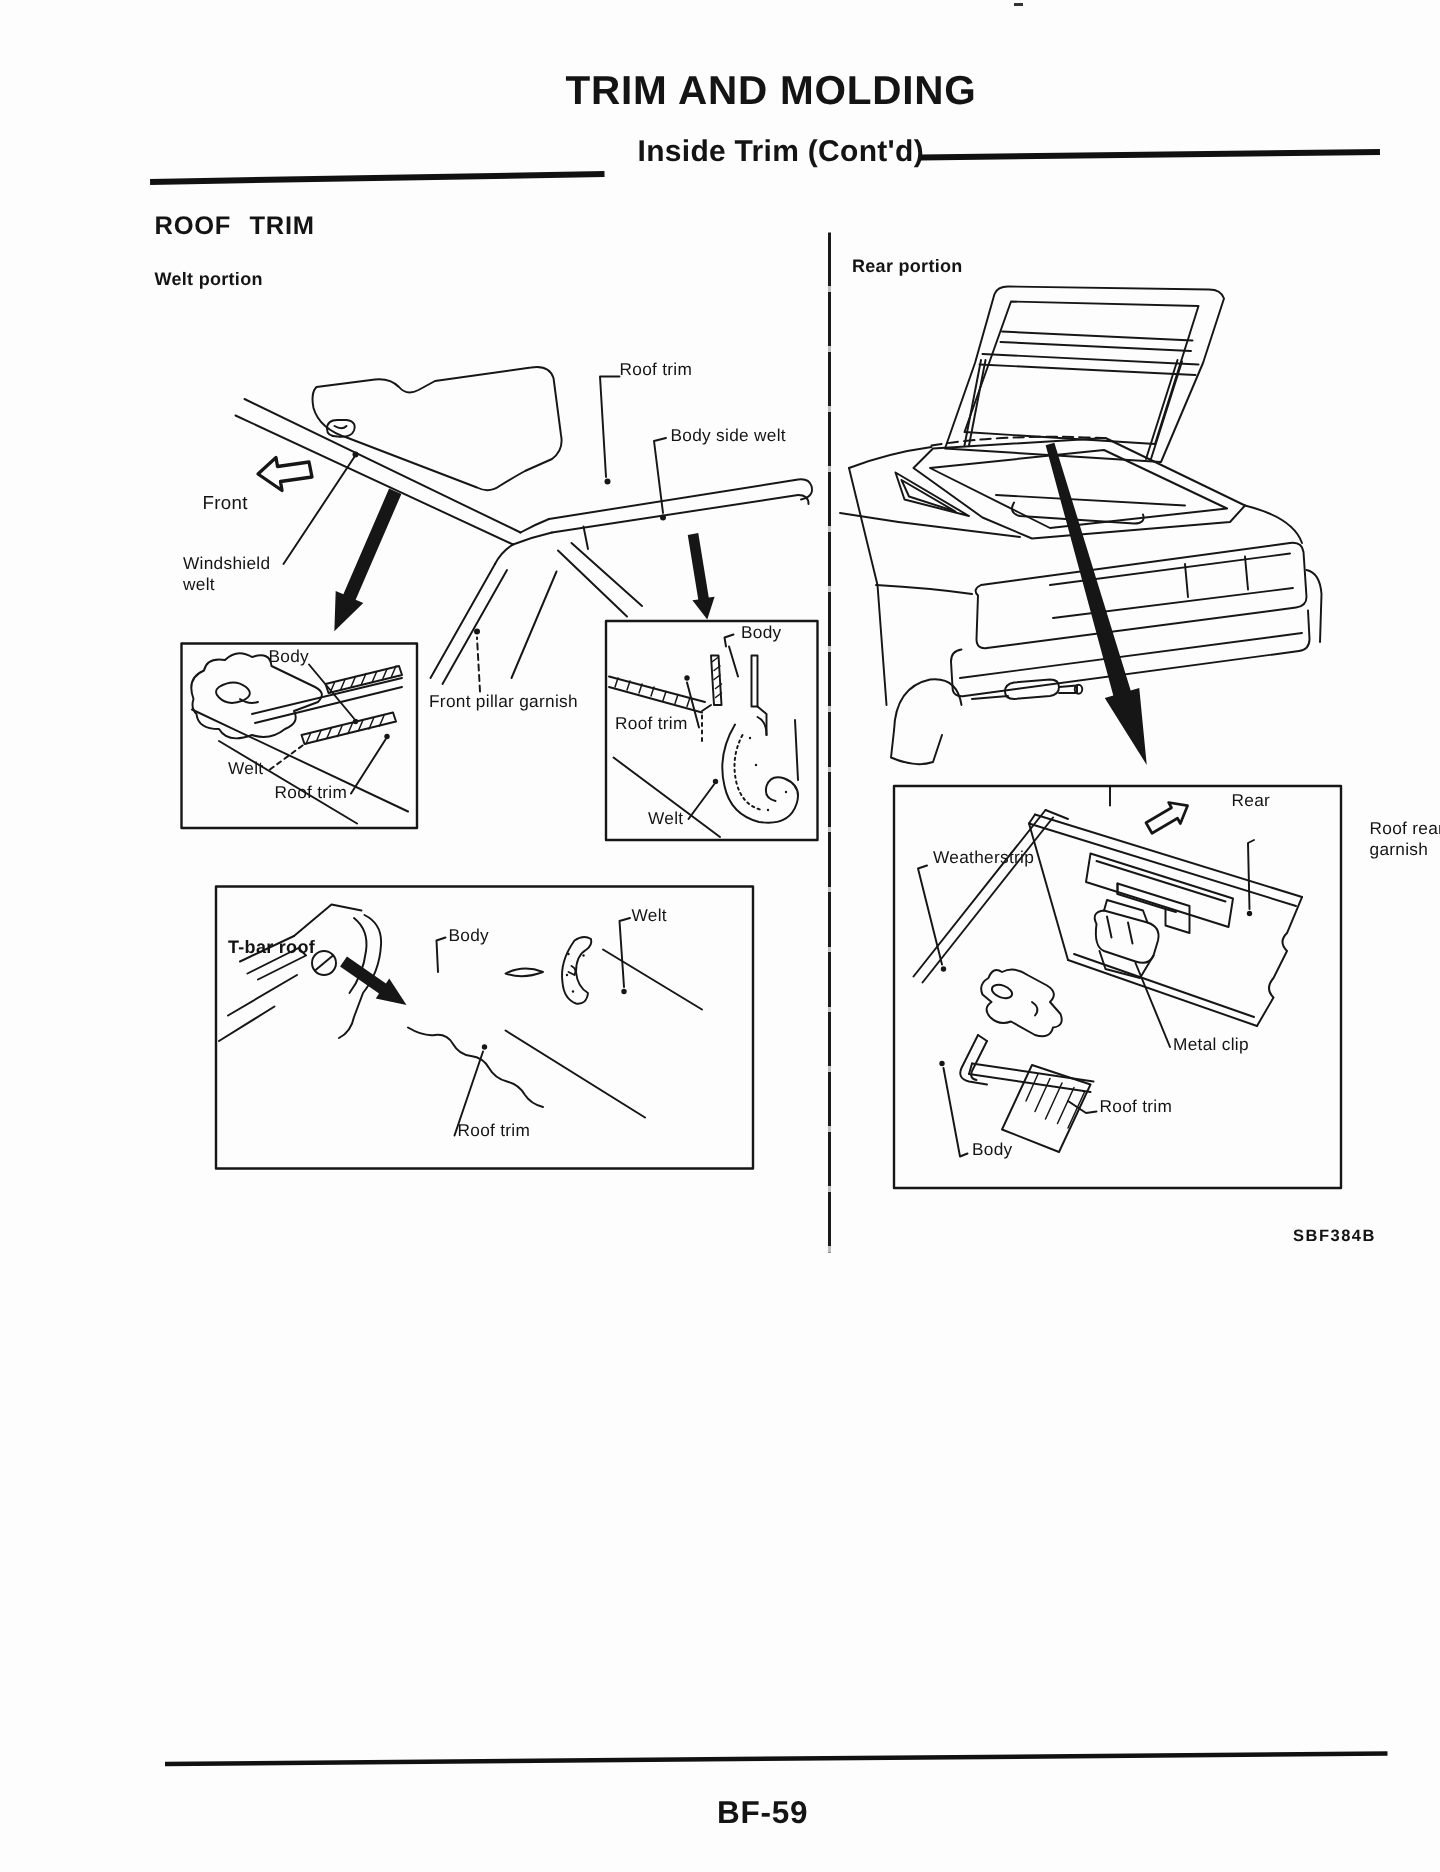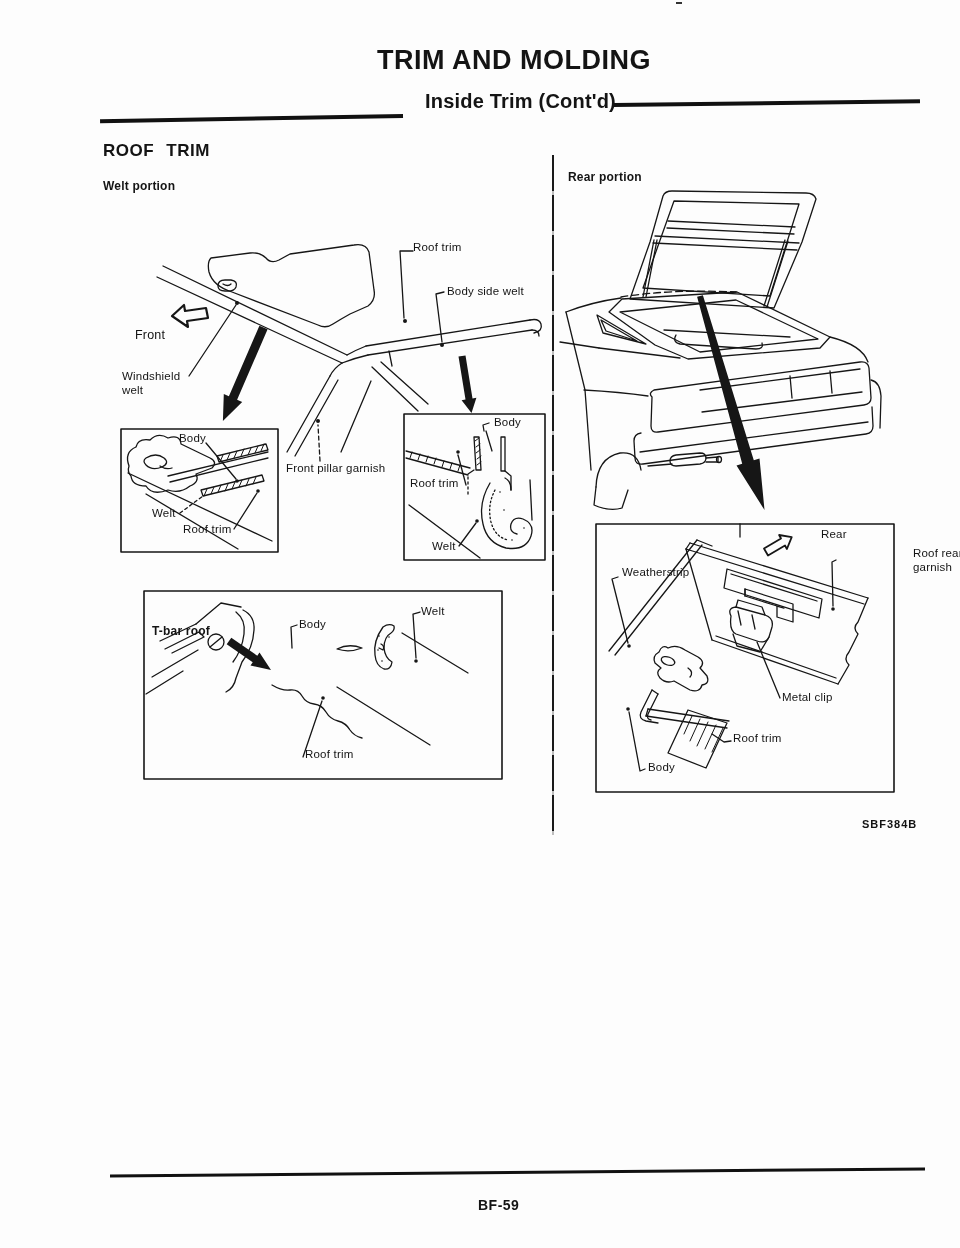--- a/index.html
+++ b/index.html
@@ -12,21 +12,21 @@
   .title{font-size:27px;font-weight:bold;letter-spacing:.5px;}
   .subtitle{font-size:20px;font-weight:bold;letter-spacing:.2px;margin-left:23px;}
   .rule{position:absolute;background:#111;height:3.5px;}
   .h-section{font-size:17px;font-weight:bold;word-spacing:7px;letter-spacing:.5px;}
   .h-sub{font-size:12px;font-weight:bold;letter-spacing:.2px;}
   .lbl{font-size:11.5px;letter-spacing:.2px;line-height:1.2;}
   .divider{
     position:absolute;left:552px;top:155px;width:2px;height:680px;
     background:repeating-linear-gradient(180deg,#1a1a1a 0 36px,rgba(0,0,0,.25) 36px 40px);
   }
-  .footer-num{font-size:14px;font-weight:bold;letter-spacing:.5px;}
+  .footer-num{font-size:21px;font-weight:bold;letter-spacing:.5px;}
   .fig-code{font-size:11px;font-weight:bold;letter-spacing:1px;}
   .watermark{font-size:26px;color:#8b8b8b;letter-spacing:.3px;}
   .artifact{position:absolute;background:#333;}
 </style>
 </head>
 <body>
 
 <div class="page">
 
   <span class="abs title" style="left:377px;top:45px;">TRIM AND MOLDING</span>

